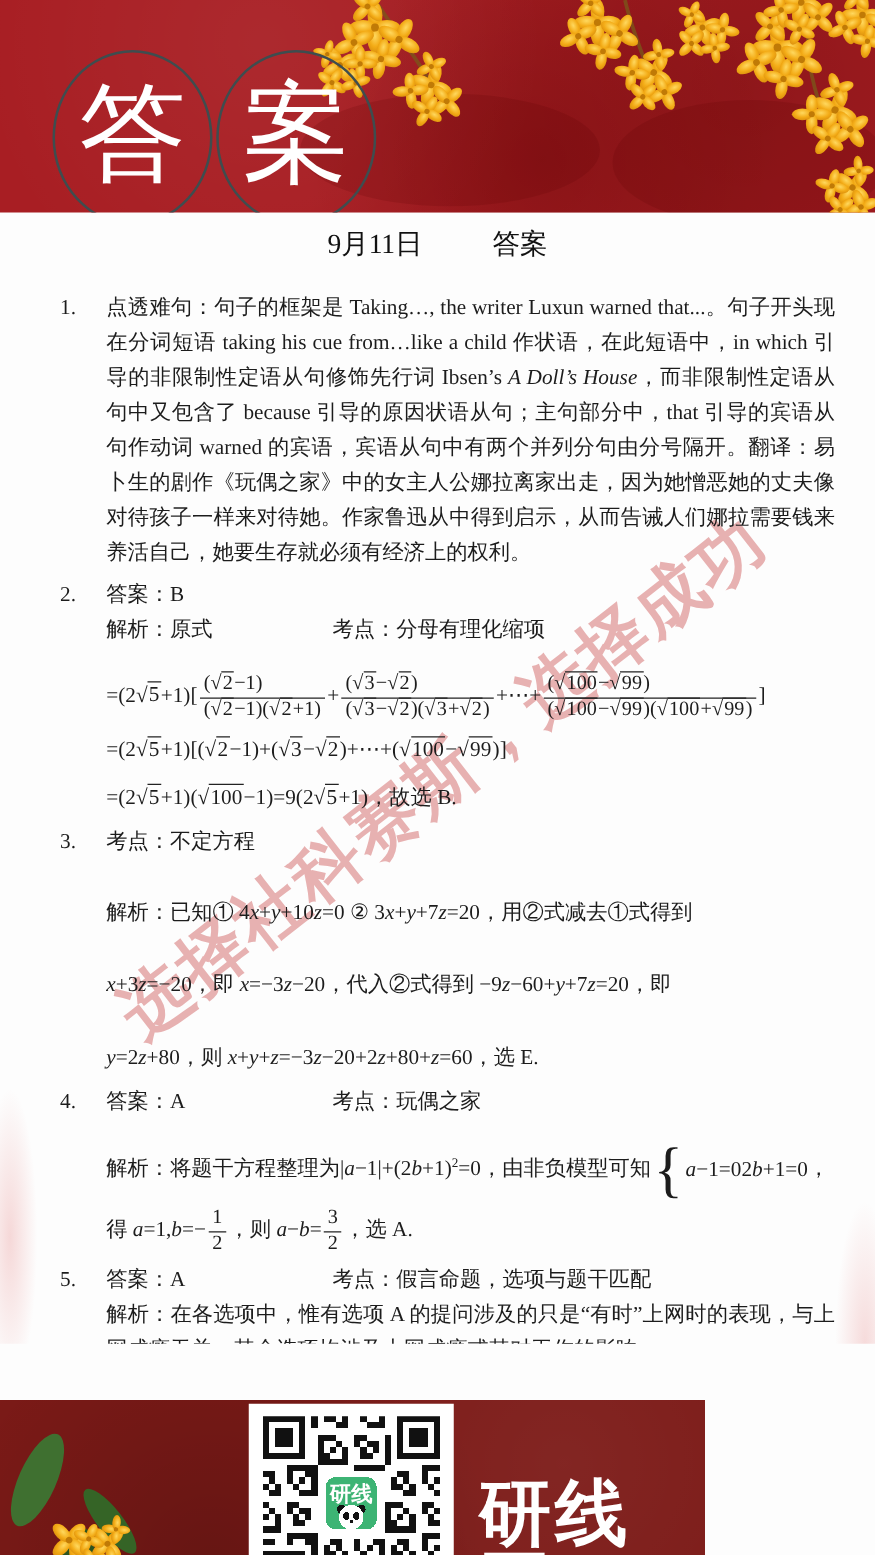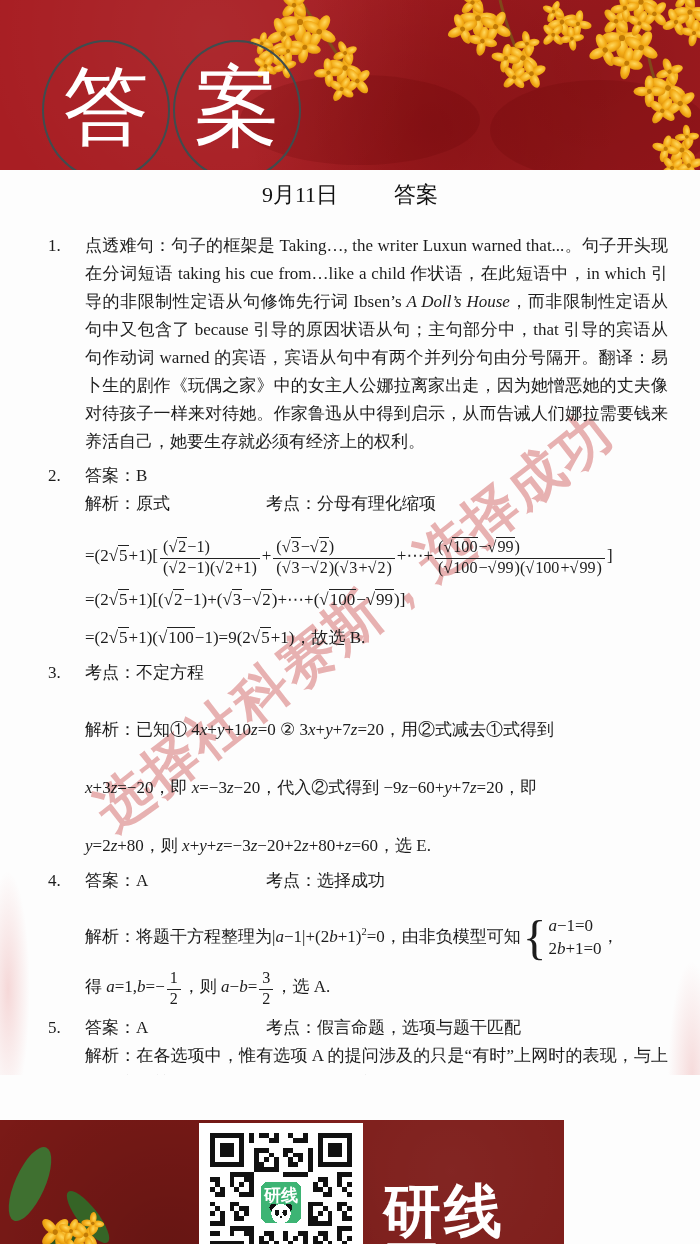--- a/index.html
+++ b/index.html
@@ -44,21 +44,21 @@
   
   .mline i,.para i{font-style:italic;}
   sup{font-size:62%;vertical-align:super;line-height:0;}
   .sqrt{white-space:nowrap;}
   .sqrt .rad{border-top:1.2px solid #222;padding:0 1px;}
   .frac{display:inline-block;vertical-align:middle;text-align:left;margin:0 2px;font-size:.95em;line-height:1.15;}
   .frac .num{display:block;padding:0 3px 1px;border-bottom:1px solid #222;}
   .frac .den{display:block;padding:0 3px;}
   .cases{display:inline-flex;align-items:center;vertical-align:middle;margin-left:2px;}
   .cases .brace{font-size:2.9em;font-weight:200;line-height:.85;margin-right:2px;}
-  .cases .crows{display:inline-flex;flex-direction:column;text-align:left;line-height:1.35;}
+  .cases .crows{display:inline-flex;flex-direction:row;text-align:left;line-height:1.35;}
 
   
   .footer{position:absolute;left:0;top:1120px;width:564px;height:169px;background:#7c1a17;overflow:hidden;
     background-image:radial-gradient(circle at 80% 30%, rgba(255,255,255,.05), transparent 50%),
                      radial-gradient(circle at 30% 80%, rgba(0,0,0,.18), transparent 55%);}
   .qr-card{position:absolute;left:199px;top:3px;width:164px;height:166px;background:#fff;}
   .qr-card svg{position:absolute;left:11px;top:10px;}
   .site-name{position:absolute;left:383px;top:62px;font-family:"Liberation Sans","DejaVu Sans",sans-serif;
              font-weight:bold;font-size:58px;line-height:1;color:#fff;letter-spacing:3px;}
   .fflowers{position:absolute;left:0;bottom:0;pointer-events:none;}
@@ -159,21 +159,21 @@
           <div class="mline sp"><i>x</i>+3<i>z</i>=−20，即 <i>x</i>=−3<i>z</i>−20，代入②式得到 −9<i>z</i>−60+<i>y</i>+7<i>z</i>=20，即</div>
           <div class="mline sp"><i>y</i>=2<i>z</i>+80，则 <i>x</i>+<i>y</i>+<i>z</i>=−3<i>z</i>−20+2<i>z</i>+80+<i>z</i>=60，选 E.</div>
         </div>
       </div>
 
       <div class="item">
         <div class="no">4.</div>
         <div class="body">
           <div class="row">
             <span class="left">答案：A</span>
-            <span>考点：选择成功</span>
+            <span>考点：玩偶之家</span>
           </div>
           <div class="mline tight">解析：将题干方程整理为|<i>a</i>−1|+(2<i>b</i>+1)<sup>2</sup>=0，由非负模型可知<span class="cases">
                 <span class="brace">{</span>
                 <span class="crows">
                   <span><i>a</i>−1=0</span>
                   <span>2<i>b</i>+1=0</span>
                 </span>
               </span>，</div>
           <div class="mline">得 <i>a</i>=1,<i>b</i>=−<span class="frac"><span class="num">1</span><span class="den">2</span></span>，则 <i>a</i>−<i>b</i>=<span class="frac"><span class="num">3</span><span class="den">2</span></span>，选 A.</div>
         </div>

